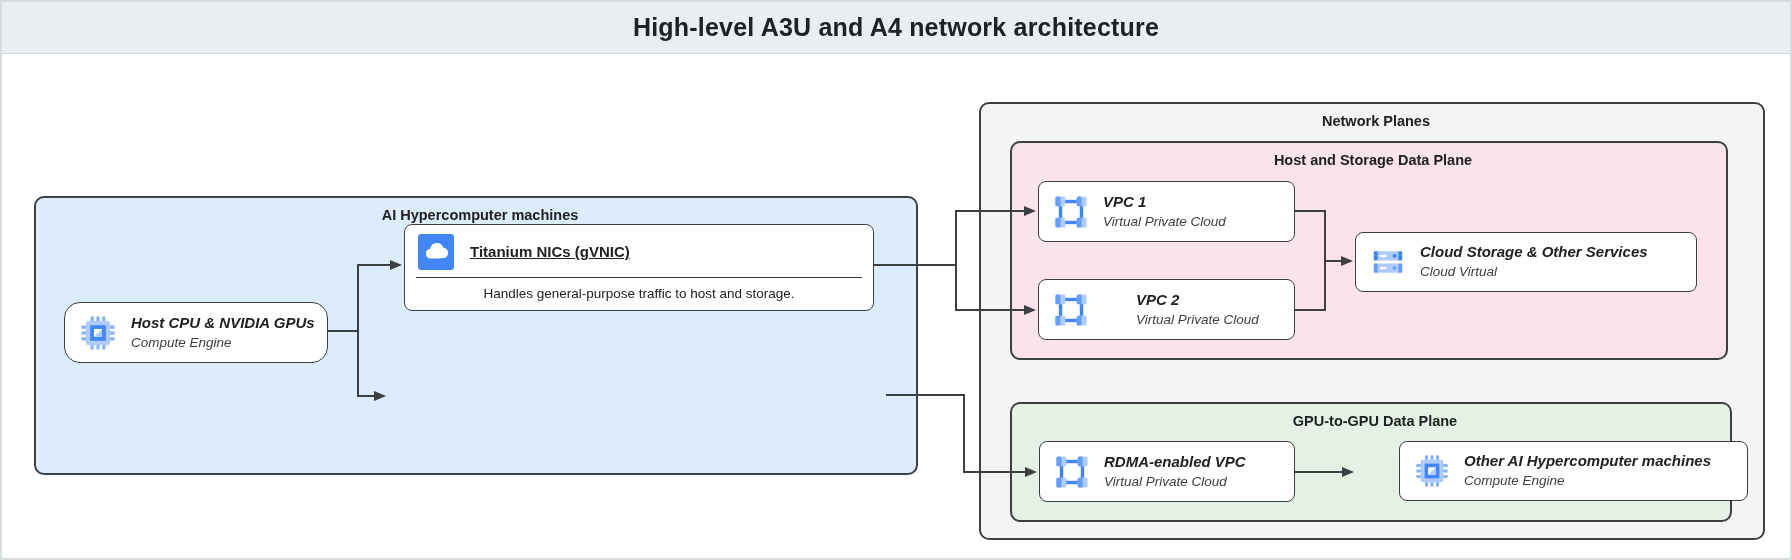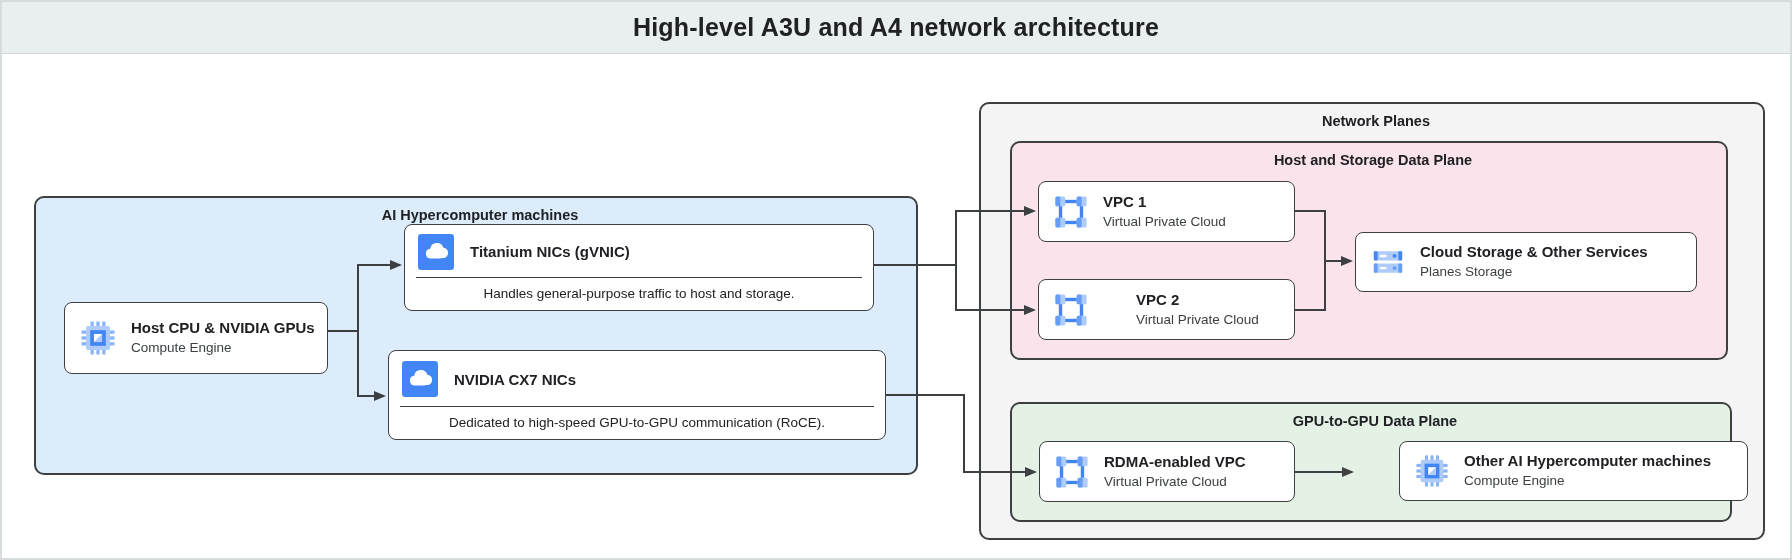--- a/index.html
+++ b/index.html
@@ -26,38 +26,38 @@
   .g-ai   { left:32px;  top:194px; width:884px; height:279px; background:#ddecfa; }
   .g-np   { left:977px; top:100px; width:786px; height:438px; background:#f4f4f5; }
   .g-hs   { left:1008px; top:139px; width:718px; height:219px; background:#fbe3ec; }
   .g-gpu  { left:1008px; top:400px; width:722px; height:120px; background:#e4f2e5; }
 
   
   .card {
     position:absolute; background:#fff; border:1.5px solid #3c4043; border-radius:8px;
     display:flex; align-items:center; padding-left:15px; gap:15px;
   }
-  .card-text { display:flex; flex-direction:column; justify-content:center; }
+  .card-text { display:flex; flex-direction:column; justify-content:center;font-style:italic; }
   .card-title { font-size:15px; font-weight:bold; line-height:1.25; }
   .card-sub   { font-size:13.5px; color:#3c4043; line-height:1.3; margin-top:1px; }
 
-  .c-host    { left:62px;   top:300px; width:264px; height:72px; }
+  .c-host    { left:62px;   top:300px; width:264px; height:61px;border-radius:16px; }
   .c-vpc1    { left:1036px; top:179px; width:257px; height:61px; }
   .c-vpc2    { left:1036px; top:277px; width:257px; height:61px;gap:48px; }
   .c-storage { left:1353px; top:230px; width:342px; height:60px; }
   .c-rdma    { left:1037px; top:439px; width:256px; height:61px; }
   .c-other   { left:1397px; top:439px; width:349px; height:60px; }
 
   
   .nic {
     position:absolute; background:#fff; border:1.5px solid #3c4043; border-radius:8px;
     display:flex; flex-direction:column;
   }
   .nic-top { display:flex; align-items:center; gap:16px; padding:8px 14px 7px 13px; flex:1; }
-  .nic-title { font-size:15px; font-weight:bold; }
+  .nic-title { font-size:15px; font-weight:bold;text-decoration:underline; }
   .nic-divider { border-top:1.5px solid #3c4043; margin:0 11px; }
   .nic-desc { text-align:center; font-size:13.5px; color:#202124; padding:8px 24px 9px; }
   .n-titanium { left:402px; top:222px; width:470px; height:87px; }
   .n-cx7      { left:386px; top:348px; width:498px; height:90px; }
 
   .icon { flex:0 0 auto; display:block; }
 
   
   .arrows { position:absolute; left:0; top:0; pointer-events:none; z-index:6; }
 </style>
@@ -154,30 +154,20 @@
     <div class="nic-top">
       <svg class="icon" width="36" height="36" viewBox="0 0 24 24">
           <use href="#def-cloud-nic"></use>
         </svg>
       <div class="nic-title">Titanium NICs (gVNIC)</div>
     </div>
     <div class="nic-divider"></div>
     <div class="nic-desc">Handles general-purpose traffic to host and storage.</div>
   </div>
 
-  <div class="nic n-cx7">
-    <div class="nic-top">
-      <svg class="icon" width="36" height="36" viewBox="0 0 24 24">
-          <use href="#def-cloud-nic"></use>
-        </svg>
-      <div class="nic-title">NVIDIA CX7 NICs</div>
-    </div>
-    <div class="nic-divider"></div>
-    <div class="nic-desc">Dedicated to high-speed GPU-to-GPU communication (RoCE).</div>
-  </div>
 
   <div class="card c-vpc1">
     <svg class="icon" width="34" height="34" viewBox="0 0 24 24">
         <use href="#def-vpc"></use>
       </svg>
     <div class="card-text">
       <div class="card-title">VPC 1</div>
       <div class="card-sub">Virtual Private Cloud</div>
     </div>
   </div>
@@ -191,21 +181,21 @@
       <div class="card-sub">Virtual Private Cloud</div>
     </div>
   </div>
 
   <div class="card c-storage">
     <svg class="icon" width="34" height="34" viewBox="0 0 24 24">
         <use href="#def-storage"></use>
       </svg>
     <div class="card-text">
       <div class="card-title">Cloud Storage &amp; Other Services</div>
-      <div class="card-sub">Planes Storage</div>
+      <div class="card-sub">Cloud Virtual</div>
     </div>
   </div>
 
   <div class="card c-rdma">
     <svg class="icon" width="34" height="34" viewBox="0 0 24 24">
         <use href="#def-vpc"></use>
       </svg>
     <div class="card-text">
       <div class="card-title">RDMA-enabled VPC</div>
       <div class="card-sub">Virtual Private Cloud</div>

